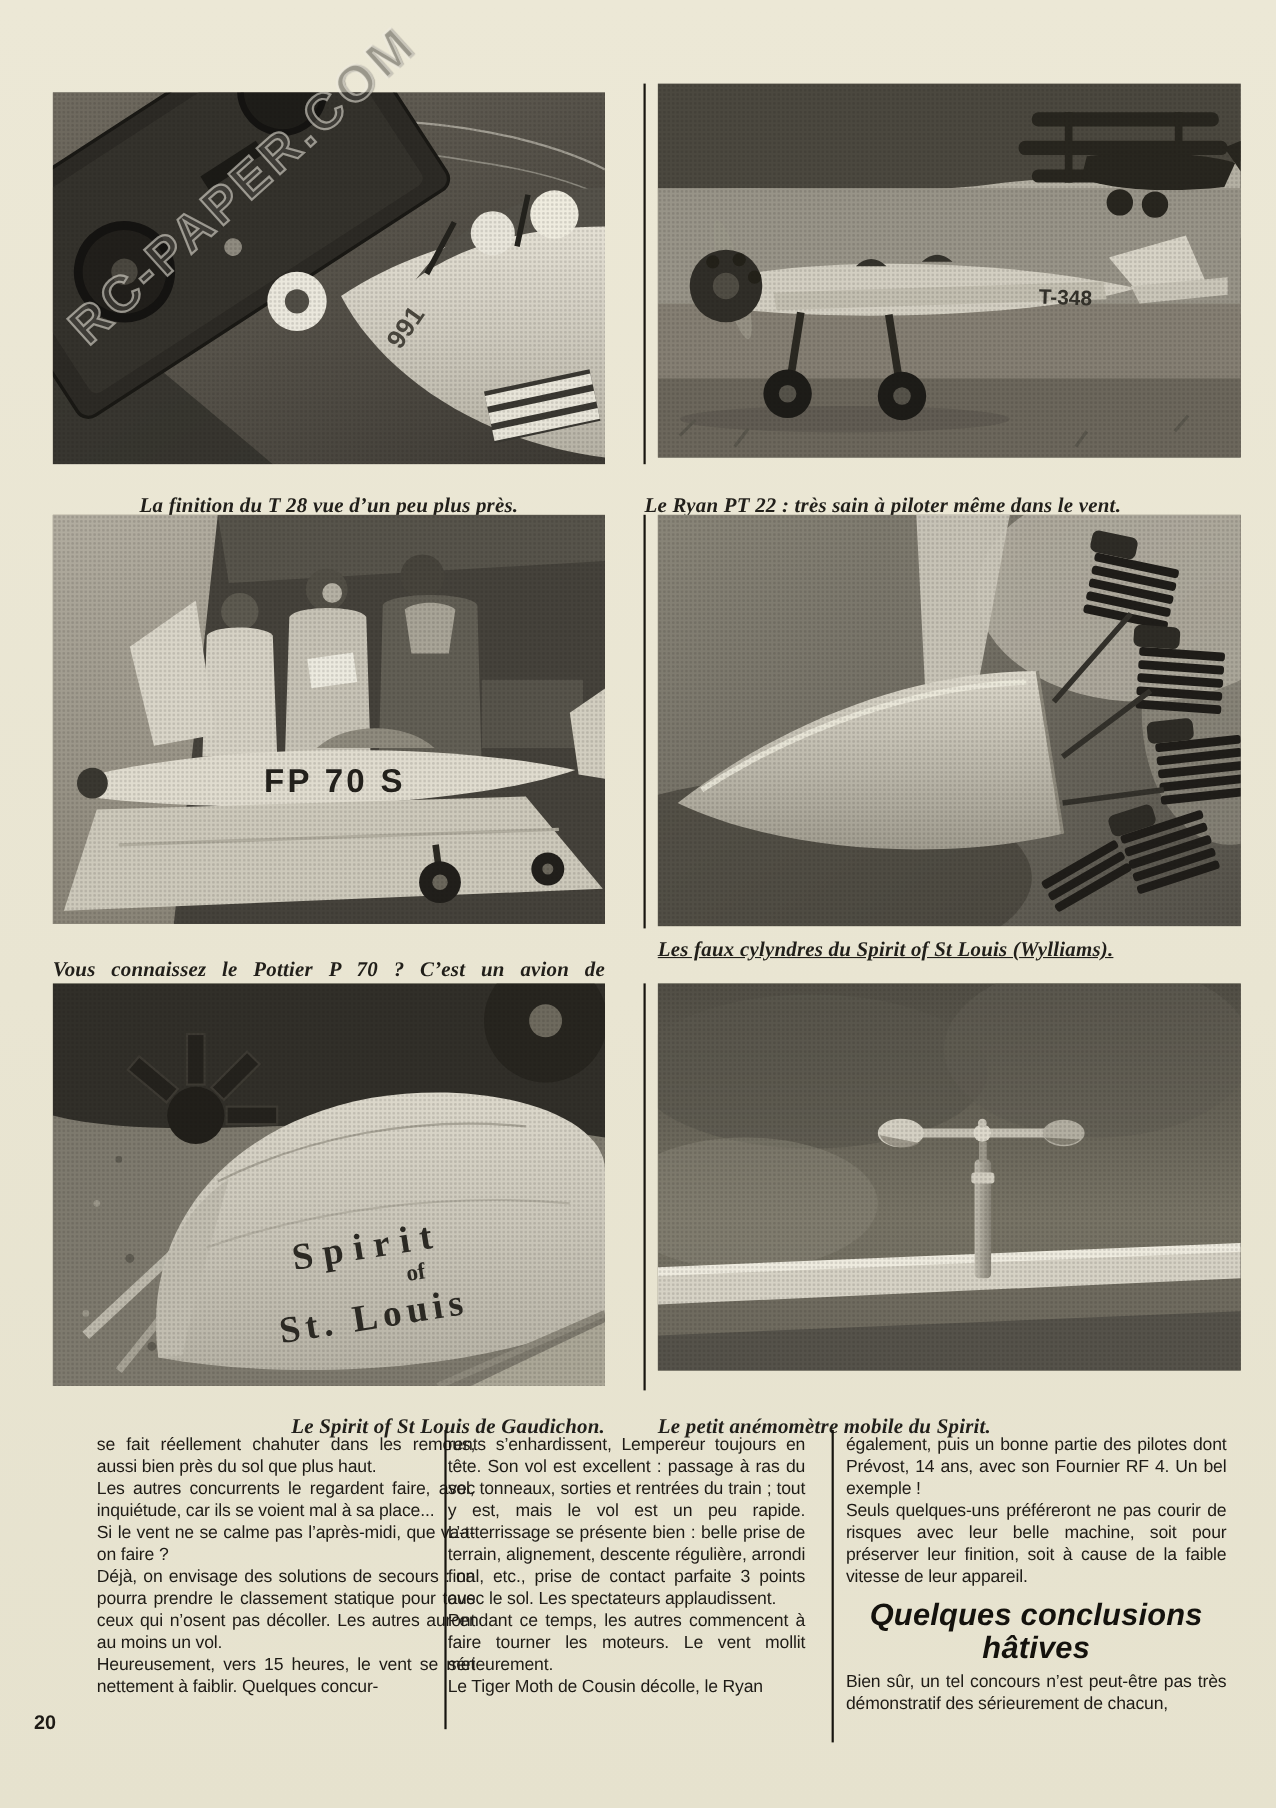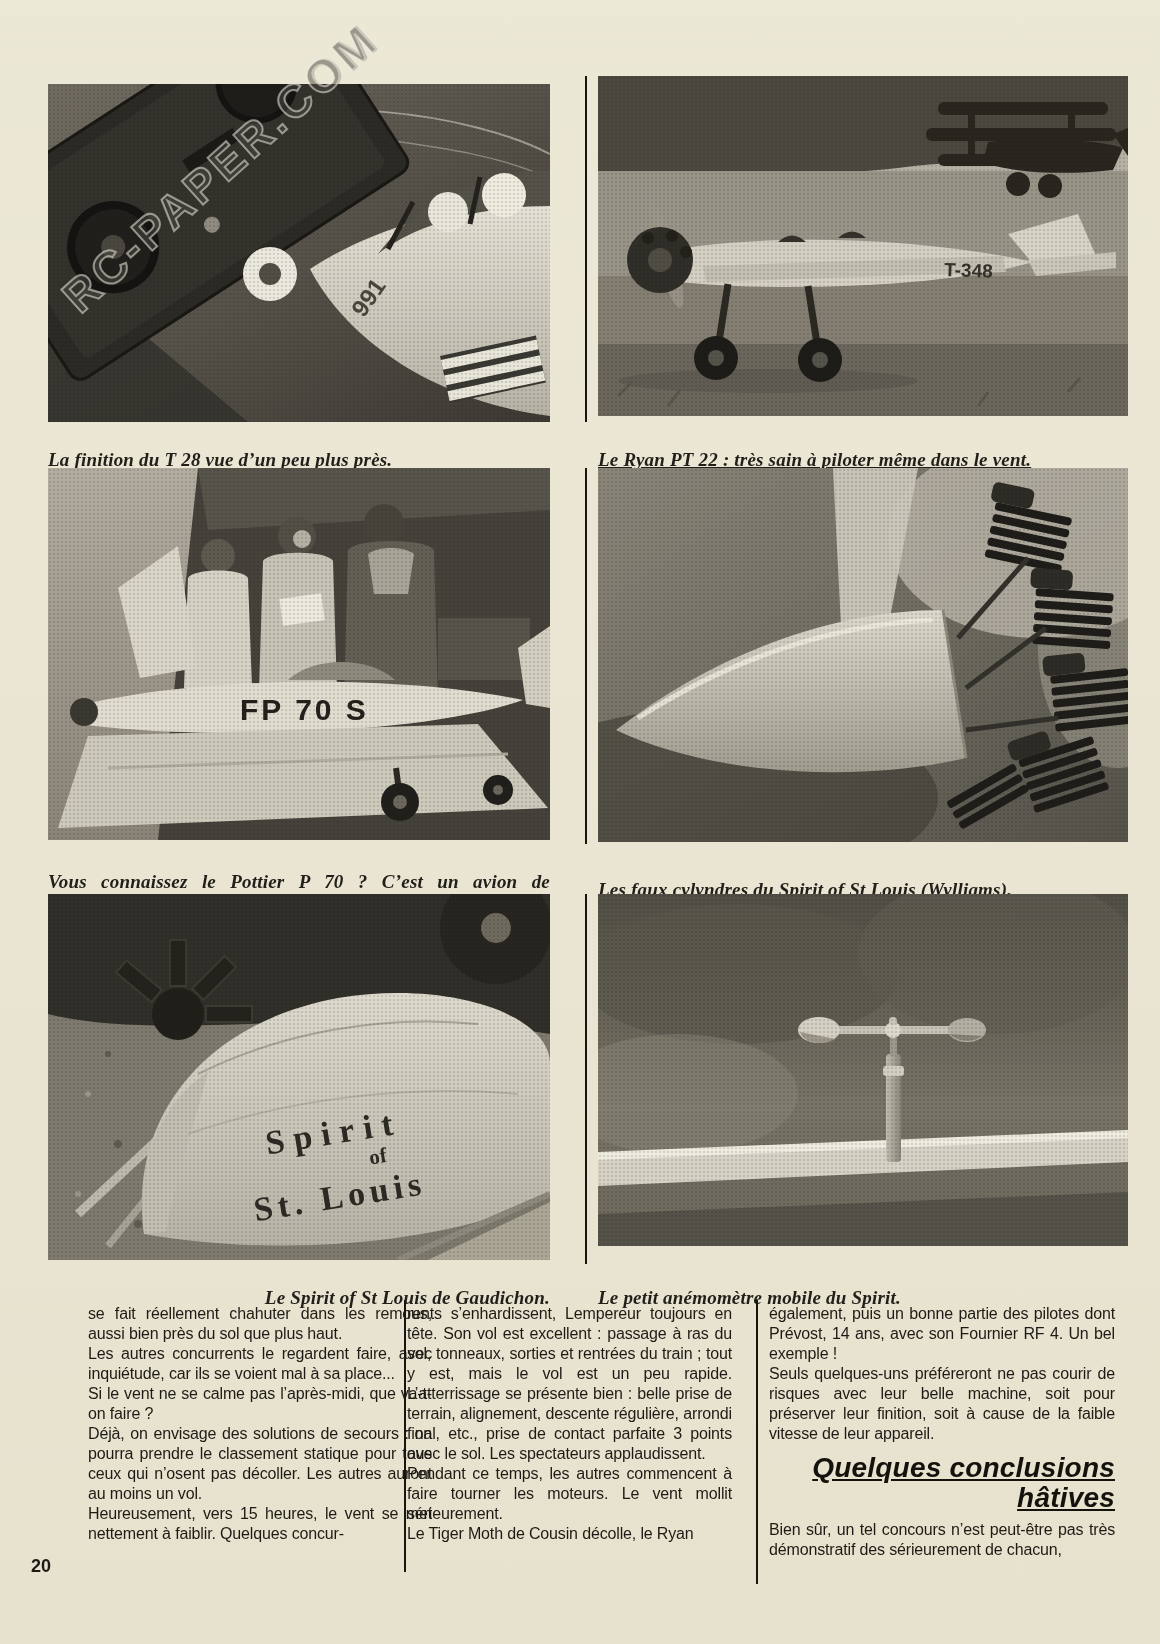--- a/index.html
+++ b/index.html
@@ -28,21 +28,21 @@
   }
   .caption.single{text-align:left;}
   .bodycol{
     position:absolute;top:1304px;
     font:16px/20px "Liberation Sans",sans-serif;
     letter-spacing:-0.15px;color:#1e1b16;text-align:justify;
   }
   .bodycol p{margin:0;}
   .conclusion-heading{
     font:italic 700 28px/30px "Liberation Sans",sans-serif;
-    letter-spacing:.2px;margin:9px 0 7px;text-align:right;color:#14120d;text-decoration:underline;
+    letter-spacing:.2px;margin:9px 0 7px;text-align:center;color:#14120d;
   }
   .page-number{
     position:absolute;left:31px;top:1556px;
     font:700 18px "Liberation Sans",sans-serif;color:#1e1b16;
   }
   .watermark{
     position:absolute;left:10px;top:145px;width:420px;text-align:center;
     transform:rotate(-42deg);
     font:700 46px/1 "Liberation Sans",sans-serif;letter-spacing:4px;
     color:rgba(240,238,228,0.10);
@@ -143,22 +143,22 @@
         <circle cx="212" cy="164" r="22" fill="#1d1c18"></circle>
           <circle cx="212" cy="164" r="8" fill="#56534a"></circle>
       </g>
       <path d="M20 320 l14 -14 M70 330 l12 -16 M470 316 l12 -14 M380 330 l10 -14" stroke="#5a574d" stroke-width="3"></path>
     </svg>
     <div class="dots"></div>
   </figure>
 
   <div class="vrule" style="left:585px;top:76px;height:346px;"></div>
 
-  <p class="caption single" style="left:48px;top:428px;width:502px;">La finition du T 28 vue d’un peu plus près.</p>
-  <p class="caption single" style="left:598px;top:428px;width:530px;text-decoration:underline;">Le Ryan PT 22 : très sain à piloter même dans le vent.</p>
+  <p class="caption single" style="left:48px;top:428px;width:502px;text-align:center;">La finition du T 28 vue d’un peu plus près.</p>
+  <p class="caption single" style="left:586px;top:428px;width:530px;">Le Ryan PT 22 : très sain à piloter même dans le vent.</p>
 
   <figure class="photo" style="left:48px;top:468px;width:502px;height:372px;margin:0;">
     <svg viewBox="0 0 502 372" preserveAspectRatio="none">
       <defs>
         <linearGradient id="p3open" x1="0" y1="0" x2="0" y2="1">
           <stop offset="0" stop-color="#b2ada0"></stop>
             <stop offset="1" stop-color="#8a8578"></stop>
         </linearGradient>
       </defs>
       <rect width="502" height="372" fill="#45423b"></rect>
@@ -259,21 +259,21 @@
         </g>
       </g>
       <path d="M360 170 L430 90 M368 220 L448 160 M368 262 L460 250" stroke="#33312b" stroke-width="5" fill="none"></path>
     </svg>
     <div class="dots"></div>
   </figure>
 
   <div class="vrule" style="left:585px;top:468px;height:376px;"></div>
 
   <p class="caption" style="left:48px;top:850px;width:502px;">Vous connaissez le Pottier P 70 ? C’est un avion de construction amateur.</p>
-  <p class="caption single" style="left:598px;top:858px;width:530px;">Les faux cylyndres du Spirit of St Louis (Wylliams).</p>
+  <p class="caption single" style="left:598px;top:832px;width:530px;text-decoration:underline;">Les faux cylyndres du Spirit of St Louis (Wylliams).</p>
 
   <figure class="photo" style="left:48px;top:894px;width:502px;height:366px;margin:0;">
     <svg viewBox="0 0 502 366" preserveAspectRatio="none">
       <defs>
         <linearGradient id="p5cowl" x1="0" y1="0" x2="0" y2="1">
           <stop offset="0" stop-color="#ddd9cc"></stop>
             <stop offset="1" stop-color="#b7b3a6"></stop>
         </linearGradient>
       </defs>
       <rect width="502" height="366" fill="#7e7a6e"></rect>

